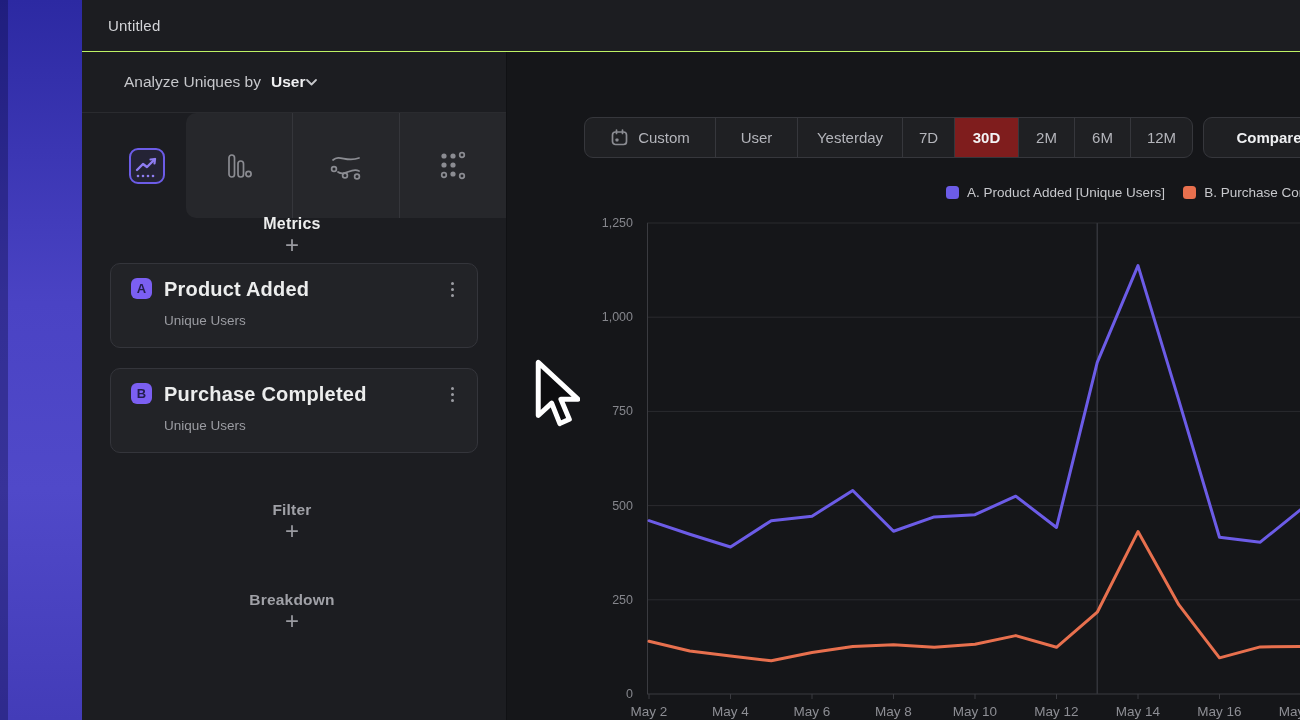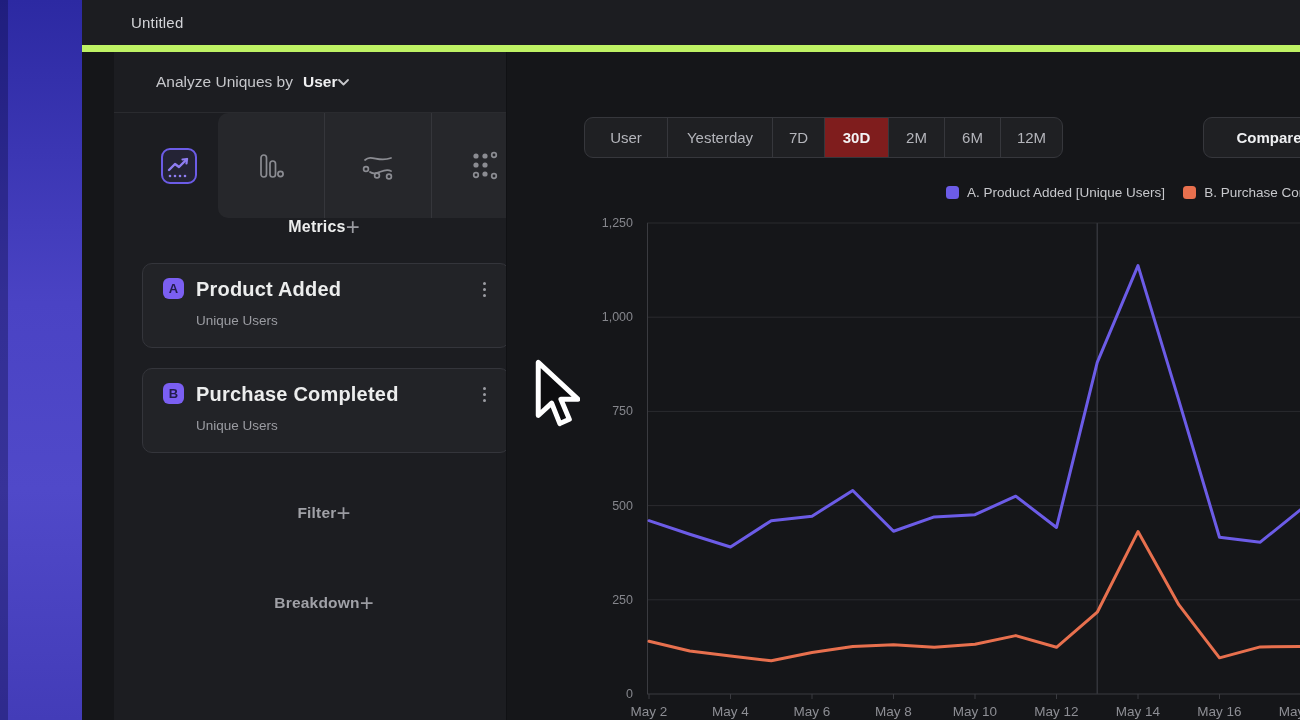--- a/index.html
+++ b/index.html
@@ -10,41 +10,41 @@
   
   .edge-stripe { position:absolute; left:0; top:0; width:82px; height:720px;
     background:linear-gradient(180deg,#2c29a2 0%,#4a43c4 42%,#5049c9 68%,#433cb8 100%); }
   .edge-stripe::before { content:""; position:absolute; left:0; top:0; width:8px; height:100%;
     background:rgba(10,8,60,.35); }
 
   
   .app { position:absolute; left:82px; top:0; width:1218px; height:720px; background:#151619; }
 
   .topbar { position:absolute; left:0; top:0; width:100%; height:52px; background:#1c1d21;
-    border-bottom:7px solid #bef264; display:flex; align-items:center; padding-left:49px; }
+    border-bottom:1px solid #bef264; display:flex; align-items:center; padding-left:26px; }
   .topbar-title { color:#d3d4d8; font-size:15px; letter-spacing:.2px; }
 
   
-  .sidebar { position:absolute; left:0; top:52px; width:424px; height:668px; background:#1c1d21;margin-left:32px; }
+  .sidebar { position:absolute; left:0; top:52px; width:424px; height:668px; background:#1c1d21; }
   .analyze-row { position:absolute; left:0; top:0; width:100%; height:61px;
     border-bottom:1px solid #2a2b2f; display:flex; align-items:center; padding-left:42px; }
   .analyze-label { color:#c6c7cb; font-size:15.5px; }
   .analyze-dd { display:flex; align-items:center; margin-left:10px; cursor:pointer; }
   .analyze-value { color:#f0f0f2; font-size:15.5px; font-weight:700; }
 
   .tabstrip { position:absolute; left:0; top:61px; width:424px; height:105px; }
   .tabstrip-raised { position:absolute; left:104px; top:0; width:320px; height:105px;
     background:#26272b; border-radius:10px 0 0 10px; display:flex; }
   .tab-seg { flex:1; display:flex; align-items:center; justify-content:center; cursor:pointer; }
   .tab-seg + .tab-seg { border-left:1px solid #35363b; }
   .tab-selected { position:absolute; left:26px; top:0; width:78px; height:105px;
     display:flex; align-items:center; justify-content:center; cursor:pointer; }
 
   .section-head { position:absolute; left:42px; right:46px; display:flex;
-    justify-content:center; align-items:center; }
+    justify-content:flex-end; align-items:center;flex-direction:column; }
   .sec-title { color:#eceded; font-size:16px; font-weight:700; letter-spacing:.2px; }
   .sec-title-muted { color:#a0a1a7; font-size:15.5px; font-weight:600; letter-spacing:.2px; }
   .plus { color:#9a9ba1; font-size:24px; font-weight:300; line-height:1; cursor:pointer; }
 
   .metric-card { position:absolute; left:28px; width:368px; height:85px; background:#222327;
     border:1px solid #34353b; border-radius:10px; }
   .badge { position:absolute; left:20px; top:14px; width:21px; height:21px; border-radius:6px;
     background:#7b5ff2; color:#221c4c; font-size:13px; font-weight:700;
     display:flex; align-items:center; justify-content:center; }
   .metric-name { position:absolute; left:53px; top:14px; color:#eceded; font-size:20px;
@@ -189,20 +189,28 @@
 
       <div class="section-head" style="top:539px;">
         <span class="sec-title-muted">Breakdown</span>
         <span class="plus">+</span>
       </div>
     </div>
 
     <div class="main">
 
       <div class="range-group">
+        <div class="range-btn w-custom">
+          <svg width="19" height="19" viewBox="0 0 19 19">
+            <rect class="icon-stroke" x="2.5" y="4" width="14" height="12.5" rx="3"></rect>
+            <path class="icon-stroke" d="M6.5 2 v3.4 M12.5 2 v3.4"></path>
+            <rect x="5.5" y="10.5" width="3" height="3" rx="0.8" fill="#8b8c92"></rect>
+          </svg>
+          <span>Custom</span>
+        </div>
         <div class="range-btn w-today">
             <span>User</span>
           </div>
         <div class="range-btn w-yest">
             <span>Yesterday</span>
           </div>
         <div class="range-btn w-7d">
             <span>7D</span>
           </div>
         <div class="range-btn w-30d sel">

